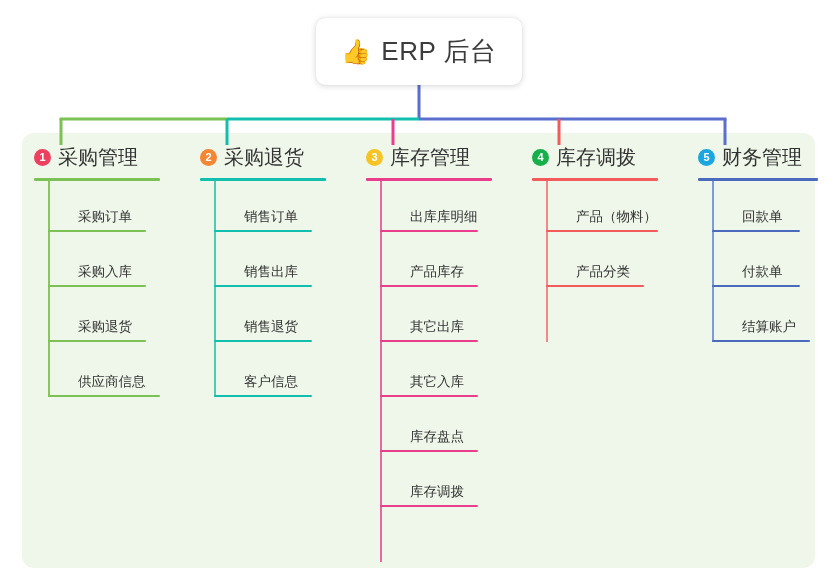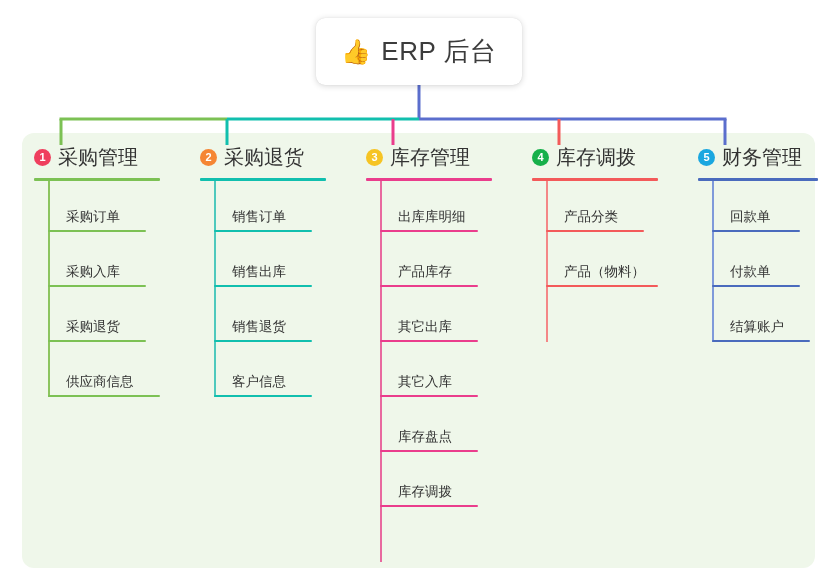--- a/index.html
+++ b/index.html
@@ -115,21 +115,21 @@
     left: 26px;
     top: 0;
     width: 2px;
   }
   .leaf {
     position: relative;
     height: 55px;
   }
   .leaf-label {
     position: absolute;
-    left: 44px;
+    left: 56px;
     bottom: 10px;
     font-size: 13.5px;
     color: #333333;
     white-space: nowrap;
   }
   .leaf-rule {
     position: absolute;
     left: 26px;
     bottom: 4px;
     height: 2px;
@@ -251,27 +251,27 @@
       </div>
       <div class="branch" style="left: 520px; width: 160px;">
         <div class="branch-head">
           <span class="badge" style="background: rgb(22, 176, 74);">4</span>
           <span class="branch-title">库存调拨</span>
         </div>
         <div class="branch-rule" style="background: rgb(243, 90, 90); width: 126px; margin-left: 12px;"></div>
         <div class="branch-body">
           <div class="stem" style="background: rgb(244, 135, 135); height: 161px;"></div>
           <div class="leaf">
+            <span class="leaf-label">产品（物料）</span>
+            <div class="leaf-rule" style="background: rgb(243, 90, 90); width: 112px;"></div>
+          </div>
+          <div class="leaf">
             <span class="leaf-label">产品分类</span>
             <div class="leaf-rule" style="background: rgb(243, 90, 90); width: 98px;"></div>
           </div>
-          <div class="leaf">
-            <span class="leaf-label">产品（物料）</span>
-            <div class="leaf-rule" style="background: rgb(243, 90, 90); width: 112px;"></div>
-          </div>
         </div>
       </div>
       <div class="branch" style="left: 686px; width: 150px;">
         <div class="branch-head">
           <span class="badge" style="background: rgb(26, 167, 224);">5</span>
           <span class="branch-title">财务管理</span>
         </div>
         <div class="branch-rule" style="background: rgb(74, 107, 189); width: 120px; margin-left: 12px;"></div>
         <div class="branch-body">
           <div class="stem" style="background: rgb(127, 154, 218); height: 161px;"></div>

